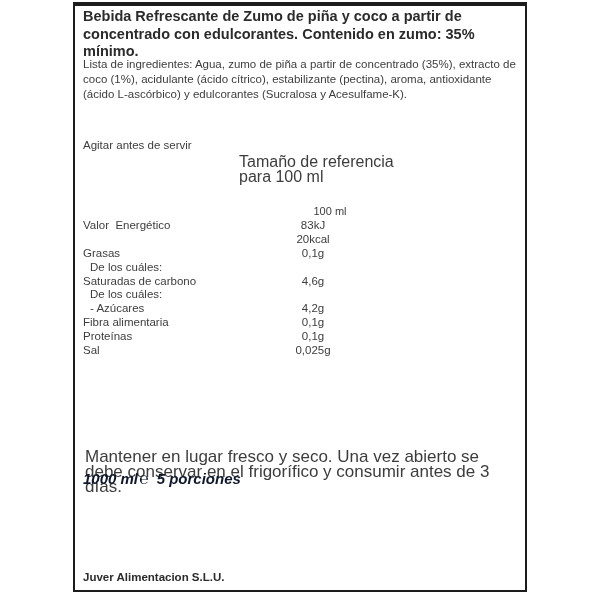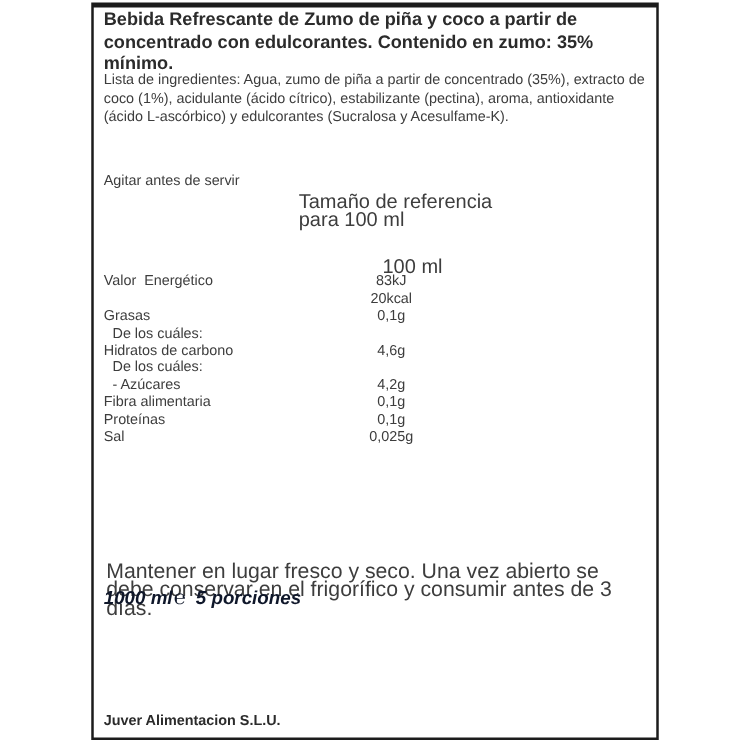--- a/index.html
+++ b/index.html
@@ -34,21 +34,21 @@
     left:8px;top:112px;width:300px;
     font-size:11.5px;line-height:14px;margin-top:20px;
   }
   .ref-block{
     left:164px;top:148px;width:160px;
     font-size:16px;line-height:15px;
     text-align:left;
   }
   .col-header{
     left:175px;top:199px;width:160px;
-    font-size:16px;text-align:center;
+    font-size:11px;text-align:center;
   }
   .nutrition-rows{
     left:8px;top:213px;width:440px;
     font-size:11.5px;
   }
   .nrow{position:relative;height:13.9px;}
   .nlabel{
     position:absolute;left:0;top:0;
     white-space:pre;
   }
@@ -107,21 +107,21 @@
       </div>
       <div class="nrow">
         <span class="nlabel">Grasas</span>
         <span class="nvalue">0,1g</span>
       </div>
       <div class="nrow ind">
         <span class="nlabel">De los cuáles:</span>
         <span class="nvalue"></span>
       </div>
       <div class="nrow">
-        <span class="nlabel">Hidratos de carbono</span>
+        <span class="nlabel">Saturadas de carbono</span>
         <span class="nvalue">4,6g</span>
       </div>
       <div class="nrow ind">
         <span class="nlabel">De los cuáles:</span>
         <span class="nvalue"></span>
       </div>
       <div class="nrow ind">
         <span class="nlabel">- Azúcares</span>
         <span class="nvalue">4,2g</span>
       </div>

